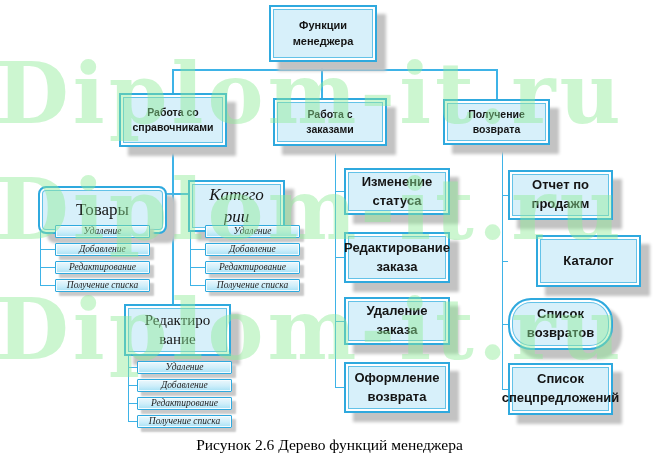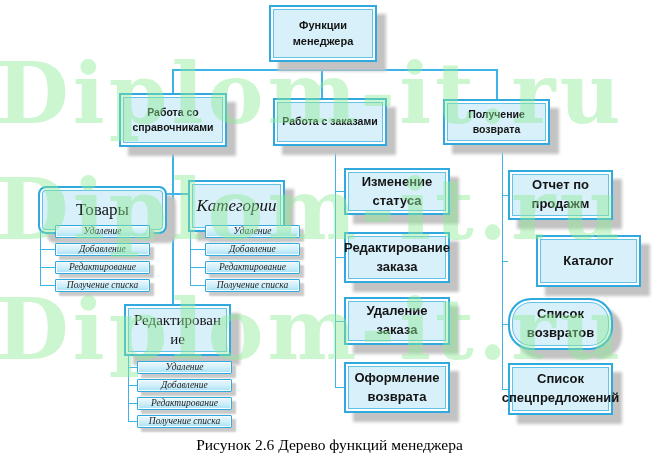--- a/index.html
+++ b/index.html
@@ -7,21 +7,21 @@
     position:relative;width:659px;height:460px;background:#ffffff;
     overflow:hidden;font-family:"Liberation Sans",sans-serif;
     outline:1px solid #ececec;
   }
   
   .box{
     position:absolute;background:#d7f0fa;border:2px solid #2fa9de;
     box-shadow:9px 9px 3px #c3c3c3, inset 0 0 0 2px #ffffff, inset 0 0 0 3px #63c2e8;
     display:flex;align-items:center;justify-content:center;text-align:center;
     font-weight:bold;font-size:10.5px;color:#141414;line-height:1.45;
-    padding:5px;box-sizing:border-box;z-index:2;
+    padding:18px;box-sizing:border-box;z-index:2;
   }
   .box.serif{
     font-family:"Liberation Serif",serif;font-weight:normal;font-size:17px;
     line-height:1.3;overflow-wrap:anywhere;
   }
   .box.serif.sm{font-size:15px;}
   .box.child{font-size:13px;}
   
   .small{
     position:absolute;height:13px;

